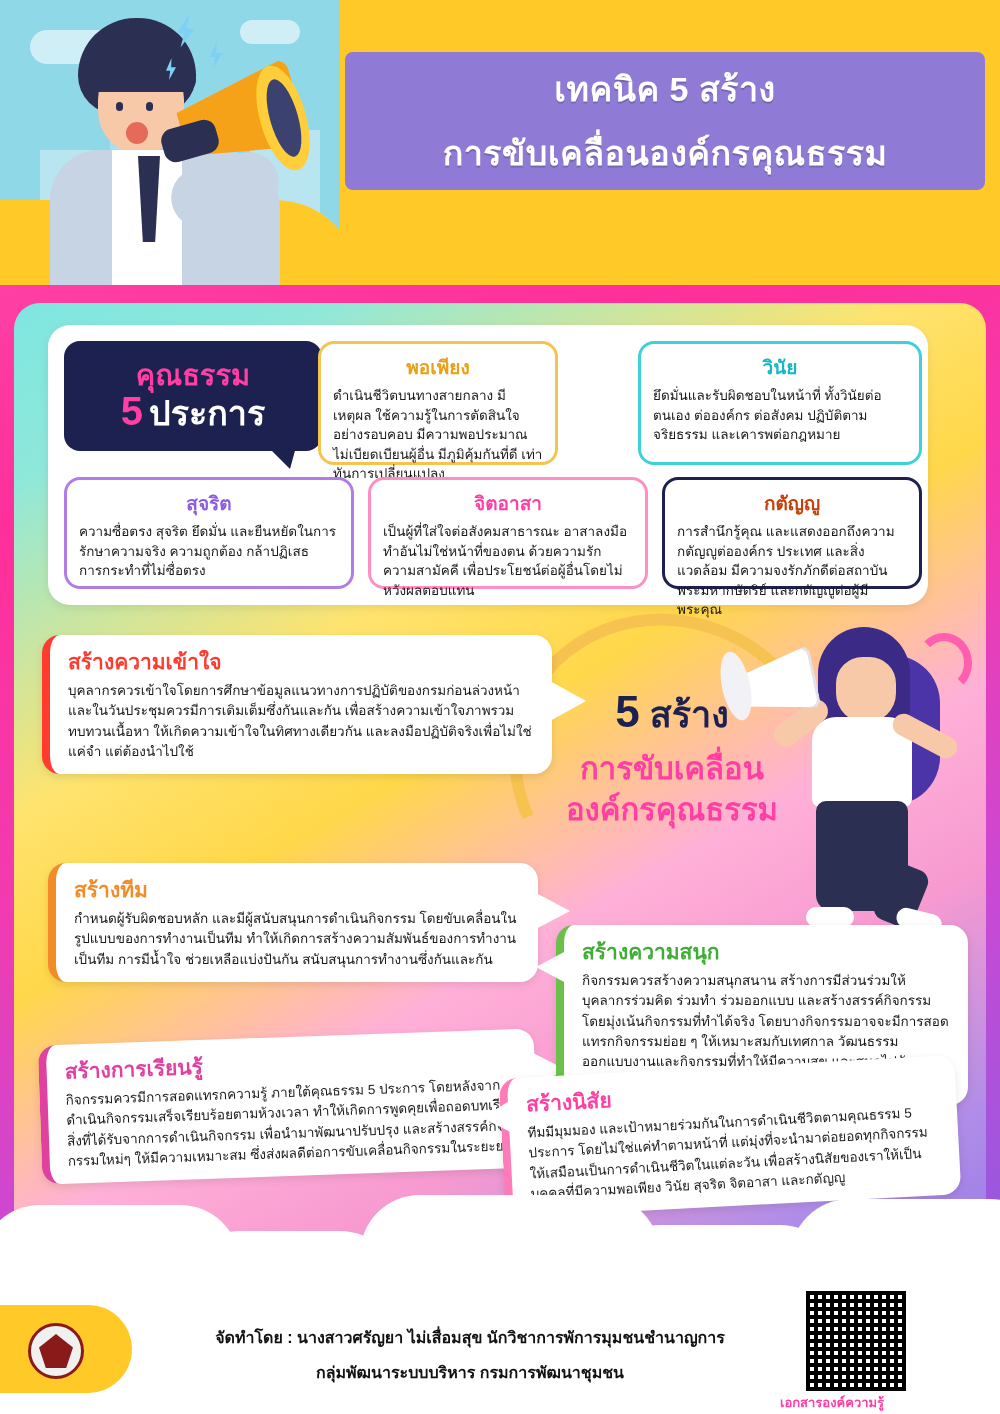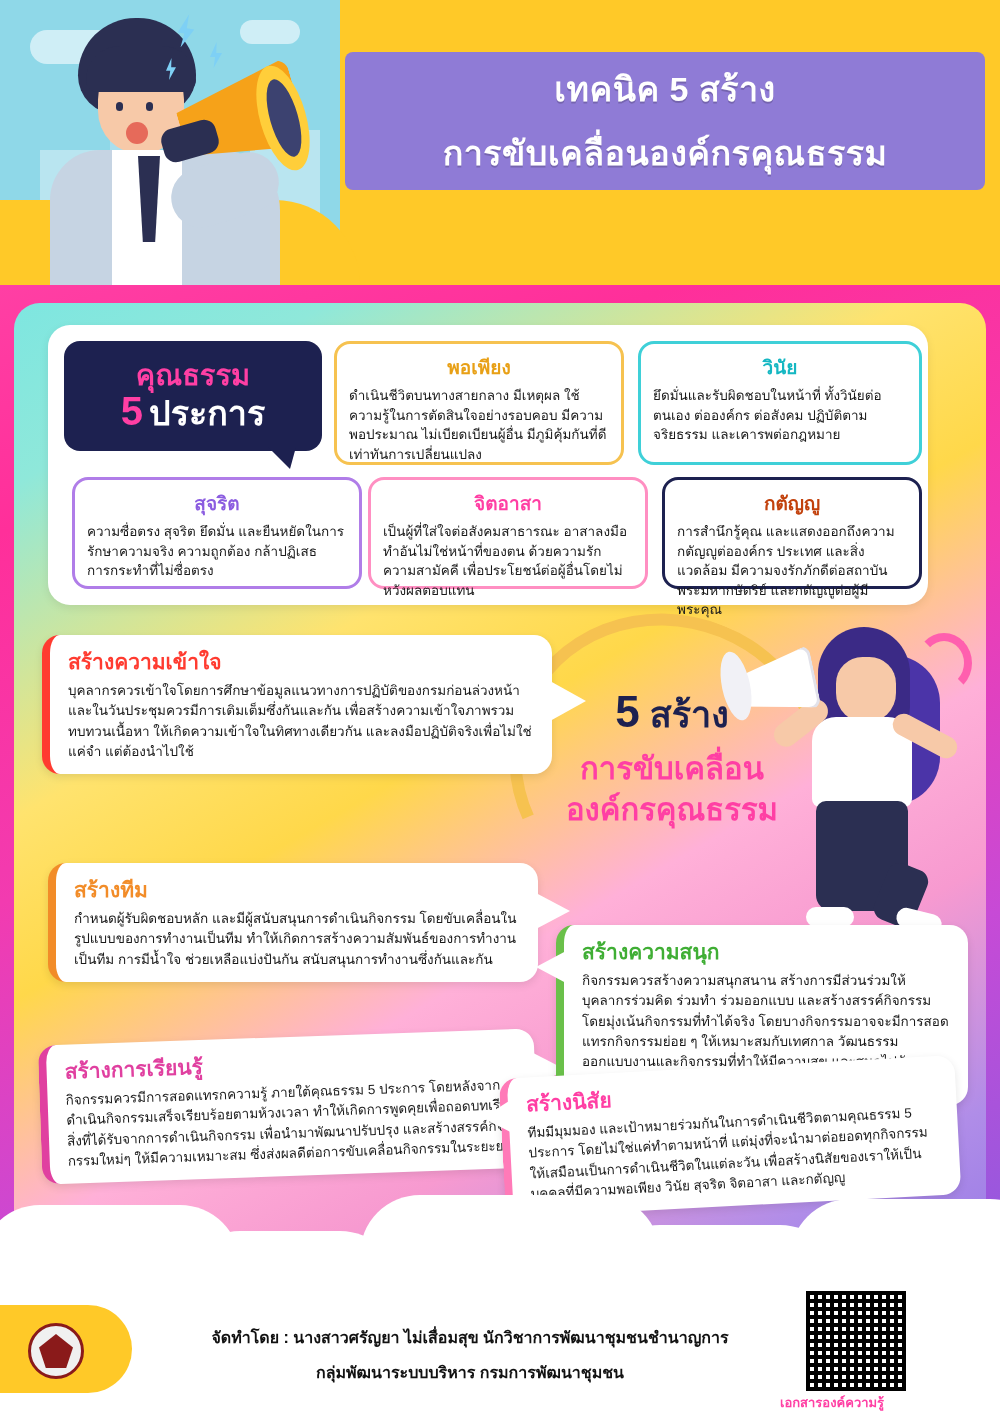--- a/index.html
+++ b/index.html
@@ -102,25 +102,25 @@
   #virtue-title .vt2 { font-size:34px; font-weight:bold; color:#ffffff; line-height:1.05;}
   #virtue-title .vt2 .num { color:#ff3fa4; font-size:40px; margin-right:6px;}
 
   .vcard {
     position:absolute; border:3px solid #ddd; border-radius:16px;
     padding:8px 12px 6px 12px; background:#fff;
   }
   .vcard .vh { text-align:center; font-weight:bold; font-size:19px; margin-bottom:4px;}
   .vcard .vb { font-size:13.5px; line-height:1.45; color:#1a1a1a;}
 
-  #v-poppiang { left:286px; top:16px; width:290px; height:124px; border-color:#f6c250;padding-left:12px;}
+  #v-poppiang { left:270px; top:16px; width:240px; height:124px; border-color:#f6c250;padding-left:12px;}
   #v-poppiang .vh { color:#e8a016;}
   #v-winai { left:590px; top:16px; width:284px; height:124px; border-color:#3fd0d8;}
   #v-winai .vh { color:#15b7c2;}
-  #v-sutjarit { left:16px; top:152px; width:290px; height:112px; border-color:#b07de8;margin-left:8px;}
+  #v-sutjarit { left:16px; top:152px; width:290px; height:112px; border-color:#b07de8;}
   #v-sutjarit .vh { color:#8b5ce0;}
   #v-jitarsa { left:320px; top:152px; width:280px; height:112px; border-color:#ff8fc2;}
   #v-jitarsa .vh { color:#ff3fa4;}
   #v-katanyu { left:614px; top:152px; width:260px; height:112px; border-color:#1d2150;}
   #v-katanyu .vh { color:#c2410c;}
 
   
   #center-circle {
     position:absolute; left:538px; top:358px; width:268px; height:230px;
     display:flex; flex-direction:column; align-items:center; justify-content:center;
@@ -351,18 +351,18 @@
     <div class="c" style="left:790px;bottom:0;width:260px;height:96px;"></div>
   </div>
 </div>
 
 <div id="footer">
   <div class="yellow-bar"></div>
   <div id="logo-seal">
     <div class="inner"></div>
   </div>
   <div class="credit">
-    <div class="l1">จัดทำโดย : นางสาวศรัญยา ไม่เสื่อมสุข นักวิชาการพัฒนาชุมชนชำนาญการ</div>
+    <div class="l1">จัดทำโดย : นางสาวศรัญยา ไม่เสื่อมสุข นักวิชาการพัการมุมชนชำนาญการ</div>
     <div class="l2">กลุ่มพัฒนาระบบบริหาร กรมการพัฒนาชุมชน</div>
   </div>
 </div>
 <div id="qr"></div>
 <div id="qr-caption">เอกสารองค์ความรู้</div>
 
 </body></html>

